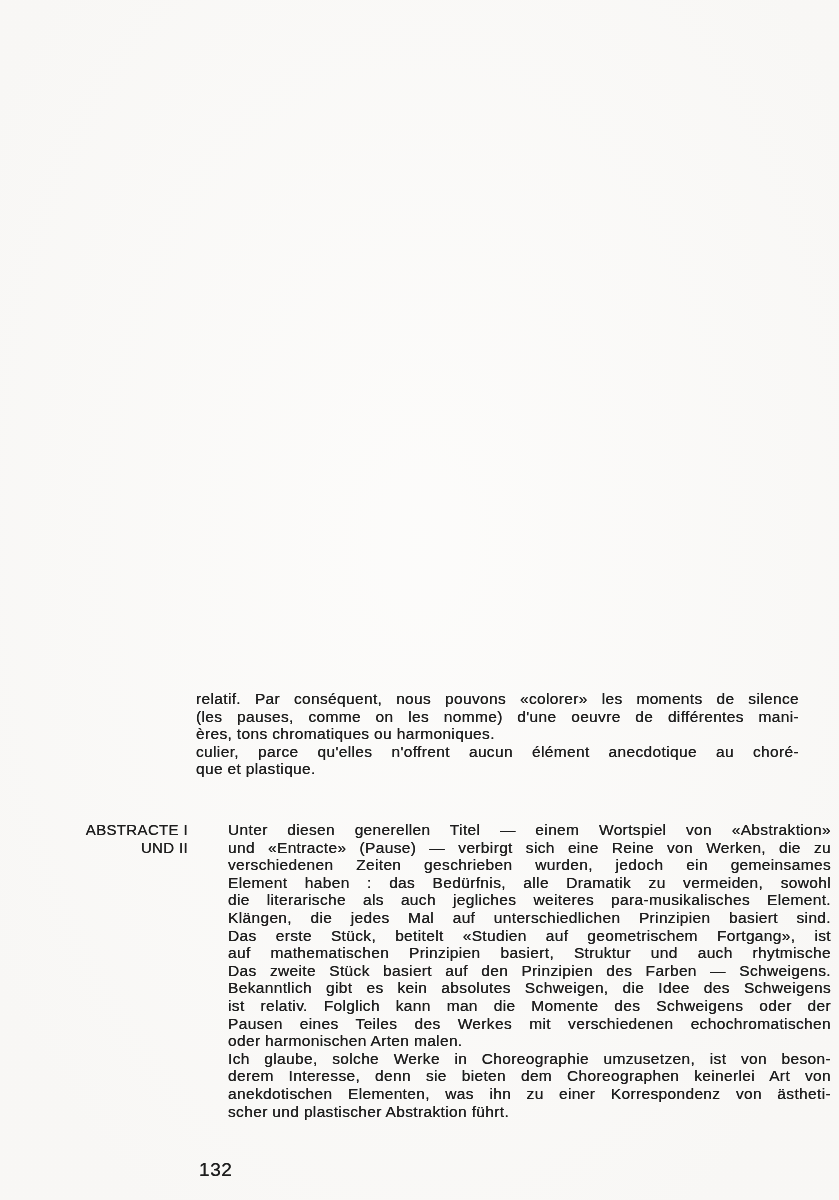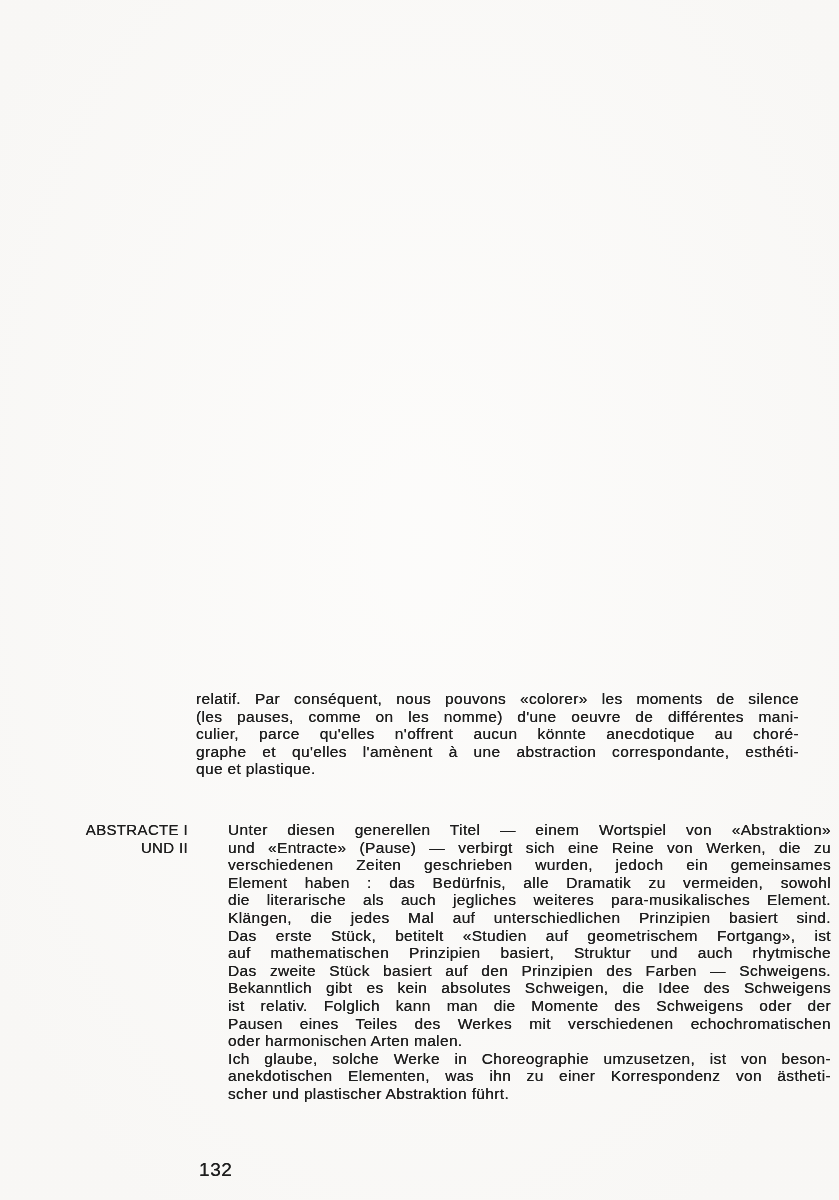--- a/index.html
+++ b/index.html
@@ -66,22 +66,22 @@
   }
 </style>
 </head>
 <body>
 
 <div class="scan-page">
 
   <div class="body-text french-block">
       <div class="line just">relatif. Par conséquent, nous pouvons «colorer» les moments de silence</div>
       <div class="line just">(les pauses, comme on les nomme) d'une oeuvre de différentes mani-</div>
-      <div class="line just">culier, parce qu'elles n'offrent aucun könnte anecdotique au choré-</div>
-      <div class="line just">graphe et qu'elles l'amènent à une abstraction correspondante, esthéti-</div>
+      <div class="line">ères, tons chromatiques ou harmoniques.</div>
+      <div class="line just">culier, parce qu'elles n'offrent aucun élément anecdotique au choré-</div>
       <div class="line">que et plastique.</div>
     </div>
 
   <div class="side-heading">
       <div>ABSTRACTE I</div>
       <div>UND II</div>
     </div>
 
   <div class="body-text german-block">
       <div class="line just">Unter diesen generellen Titel — einem Wortspiel von «Abstraktion»</div>
@@ -91,19 +91,20 @@
       <div class="line just">die literarische als auch jegliches weiteres para-musikalisches Element.</div>
       <div class="line just">Klängen, die jedes Mal auf unterschiedlichen Prinzipien basiert sind.</div>
       <div class="line just">Das erste Stück, betitelt «Studien auf geometrischem Fortgang», ist</div>
       <div class="line just">auf mathematischen Prinzipien basiert, Struktur und auch rhytmische</div>
       <div class="line just">Das zweite Stück basiert auf den Prinzipien des Farben — Schweigens.</div>
       <div class="line just">Bekanntlich gibt es kein absolutes Schweigen, die Idee des Schweigens</div>
       <div class="line just">ist relativ. Folglich kann man die Momente des Schweigens oder der</div>
       <div class="line just">Pausen eines Teiles des Werkes mit verschiedenen echochromatischen</div>
       <div class="line">oder harmonischen Arten malen.</div>
       <div class="line just">Ich glaube, solche Werke in Choreographie umzusetzen, ist von beson-</div>
+      <div class="line just">derem Interesse, denn sie bieten dem Choreographen keinerlei Art von</div>
       <div class="line just">anekdotischen Elementen, was ihn zu einer Korrespondenz von ästheti-</div>
       <div class="line">scher und plastischer Abstraktion führt.</div>
     </div>
 
   <div class="page-number">132</div>
 
 </div>
 
 </body></html>

